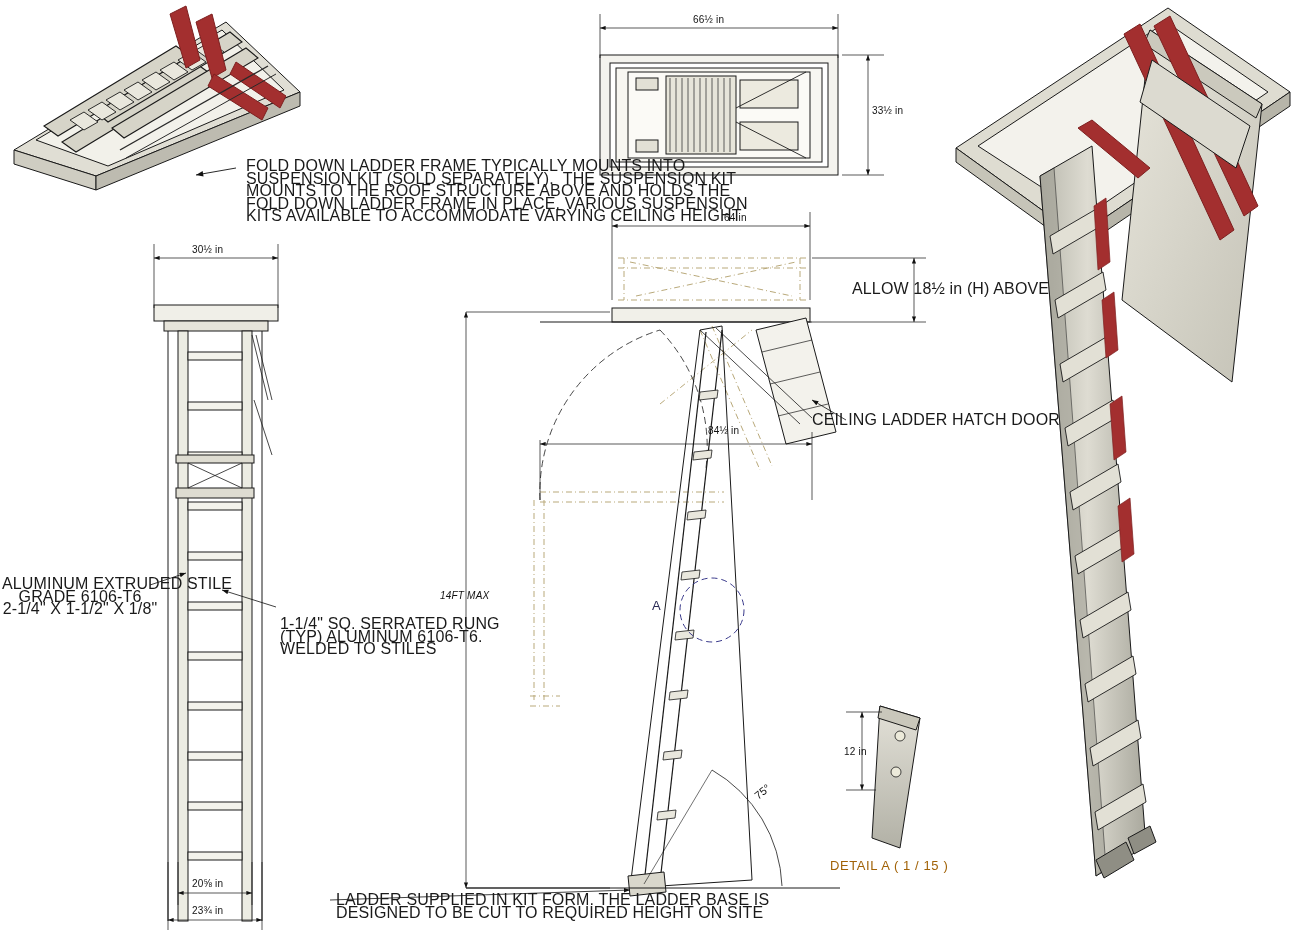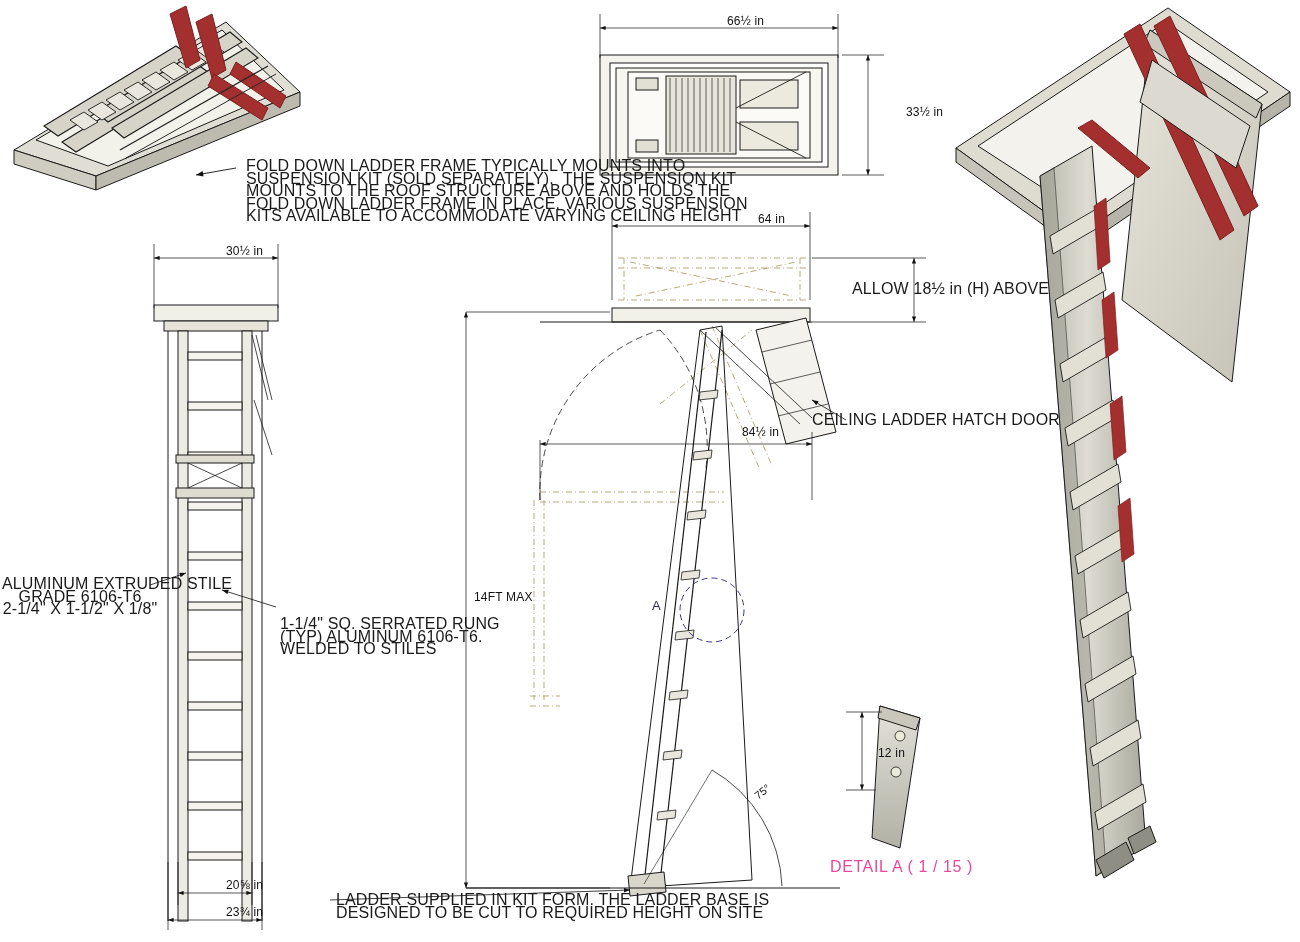--- a/index.html
+++ b/index.html
@@ -16,31 +16,30 @@
   .note{
     position:absolute;
     font-size:16px;
     line-height:12.5px;
     color:#1a1a1a;
     white-space:pre;
     letter-spacing:0.15px;
   }
   .dim{
     position:absolute;
-    font-size:12px;
+    font-size:10px;
     color:#111;
     white-space:nowrap;
     letter-spacing:0.2px;
-    margin-left:34px;
   }
   .detail-title{
     position:absolute;
-    font-size:16px;
+    font-size:13px;
     letter-spacing:0.6px;
-    color:#ec4899;
+    color:#a16207;
     white-space:nowrap;
   }
   .bubble-label{
     position:absolute;
     font-size:13px;
     color:#2a2a55;
   }
   .angle-label{
     position:absolute;
     font-size:11px;
@@ -359,20 +358,20 @@
   <div class="note" style="left:812px;top:414px;text-align:center;">CEILING LADDER HATCH DOOR</div>
   <div class="note" style="left:852px;top:283px;">ALLOW 18½ in (H) ABOVE</div>
 
   <div class="dim" style="left:693px;top:14px;">66½ in</div>
   <div class="dim" style="left:872px;top:105px;">33½ in</div>
   <div class="dim" style="left:192px;top:244px;">30½ in</div>
   <div class="dim" style="left:192px;top:878px;">20⅝ in</div>
   <div class="dim" style="left:192px;top:905px;">23¾ in</div>
   <div class="dim" style="left:724px;top:212px;">64 in</div>
   <div class="dim" style="left:664px;top:425px;padding-left:44px;">84½ in</div>
-  <div class="dim" style="left:440px;top:590px;">14FT MAX</div>
+  <div class="dim" style="left:440px;top:590px;font-style:italic;">14FT MAX</div>
   <div class="dim" style="left:844px;top:746px;">12 in</div>
   <div class="angle-label" style="left:752px;top:792px;">75°</div>
 
   <div class="bubble-label" style="left:652px;top:598px;">A</div>
   <div class="detail-title" style="left:830px;top:858px;">DETAIL A ( 1 / 15 )</div>
 
 </div>
 
 </body></html>

